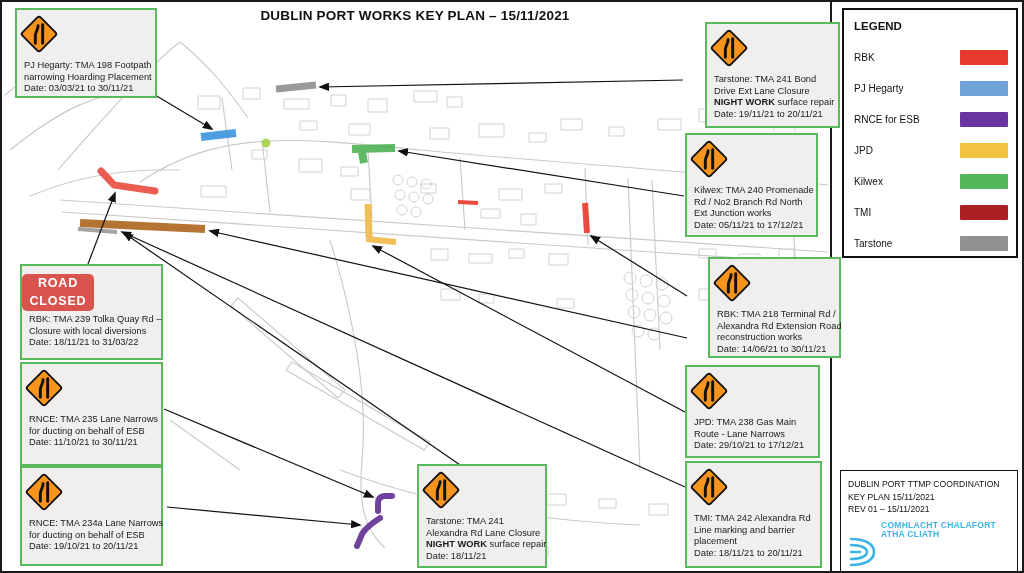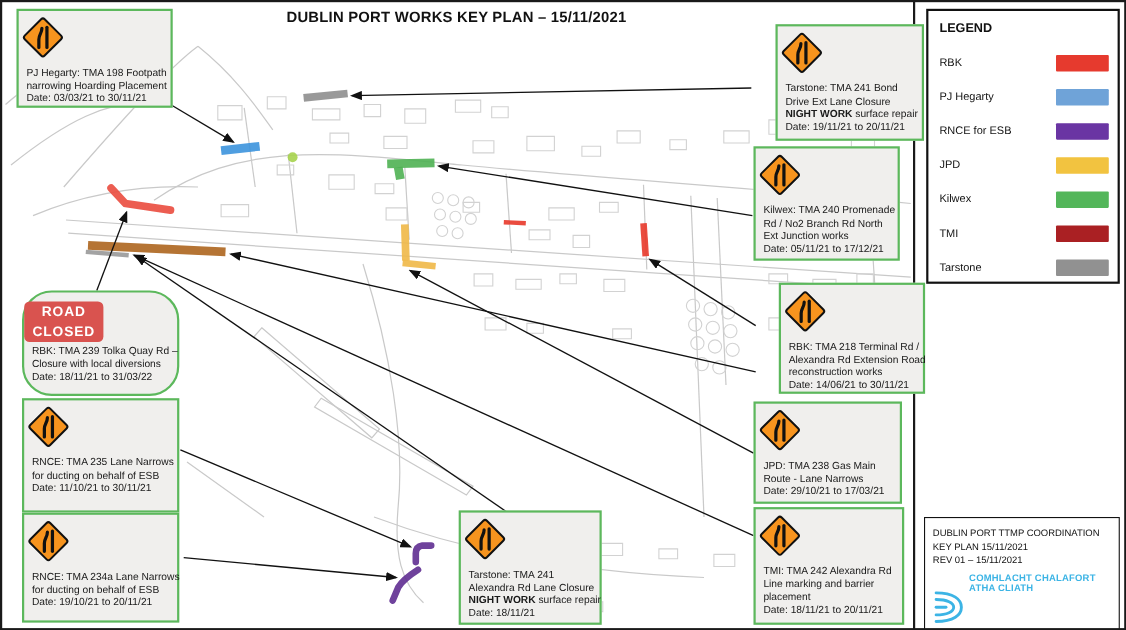--- a/index.html
+++ b/index.html
@@ -151,21 +151,21 @@
             <rect x="10" y="10" width="28" height="28" rx="2.5" transform="rotate(45 24 24)" fill="#f7941e" stroke="#111" stroke-width="2"></rect>
             <path d="M28,14 L28,34" stroke="#111" stroke-width="3.2" fill="none" stroke-linecap="round"></path>
             <path d="M20,34 L20,26 C20,21 23,20 23,15" stroke="#111" stroke-width="3.2" fill="none" stroke-linecap="round"></path>
           </svg></div>
         <div class="c-lines">
           <div class="c-line"><span>PJ Hegarty: TMA 198 Footpath</span></div>
           <div class="c-line"><span>narrowing Hoarding Placement</span></div>
           <div class="c-line"><span>Date: 03/03/21 to 30/11/21</span></div>
         </div>
       </div>
-      <div class="callout" style="left: 20px; top: 264px; width: 143px; height: 96px; border-color: rgb(92, 184, 92); border-radius: 27px;">
+      <div class="callout" style="left: 20px; top: 264px; width: 143px; height: 96px; border-color: rgb(92, 184, 92);">
         <div class="sign-wrap">
           <div class="road-closed" style="background: rgb(217, 83, 79);">
             <div>ROAD</div>
             <div>CLOSED</div>
           </div>
         </div>
         <div class="c-lines">
           <div class="c-line"><span>RBK: TMA 239 Tolka Quay Rd –</span></div>
           <div class="c-line"><span>Closure with local diversions</span></div>
           <div class="c-line"><span>Date: 18/11/21 to 31/03/22</span></div>
@@ -249,21 +249,21 @@
       </div>
       <div class="callout" style="left: 685px; top: 365px; width: 135px; height: 93px; border-color: rgb(92, 184, 92);">
         <div class="sign-wrap"><svg viewBox="0 0 48 48" width="44" height="44">
             <rect x="10" y="10" width="28" height="28" rx="2.5" transform="rotate(45 24 24)" fill="#f7941e" stroke="#111" stroke-width="2"></rect>
             <path d="M28,14 L28,34" stroke="#111" stroke-width="3.2" fill="none" stroke-linecap="round"></path>
             <path d="M20,34 L20,26 C20,21 23,20 23,15" stroke="#111" stroke-width="3.2" fill="none" stroke-linecap="round"></path>
           </svg></div>
         <div class="c-lines">
           <div class="c-line"><span>JPD: TMA 238 Gas Main</span></div>
           <div class="c-line"><span>Route - Lane Narrows</span></div>
-          <div class="c-line"><span>Date: 29/10/21 to 17/03/21</span></div>
+          <div class="c-line"><span>Date: 29/10/21 to 17/12/21</span></div>
         </div>
       </div>
       <div class="callout" style="left: 685px; top: 461px; width: 137px; height: 107px; border-color: rgb(92, 184, 92);">
         <div class="sign-wrap"><svg viewBox="0 0 48 48" width="44" height="44">
             <rect x="10" y="10" width="28" height="28" rx="2.5" transform="rotate(45 24 24)" fill="#f7941e" stroke="#111" stroke-width="2"></rect>
             <path d="M28,14 L28,34" stroke="#111" stroke-width="3.2" fill="none" stroke-linecap="round"></path>
             <path d="M20,34 L20,26 C20,21 23,20 23,15" stroke="#111" stroke-width="3.2" fill="none" stroke-linecap="round"></path>
           </svg></div>
         <div class="c-lines">
           <div class="c-line"><span>TMI: TMA 242 Alexandra Rd</span></div>

